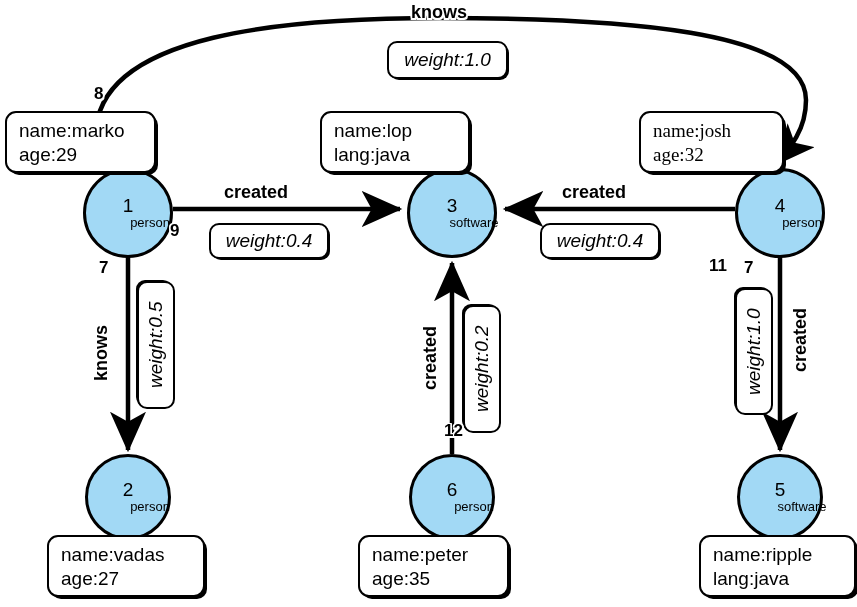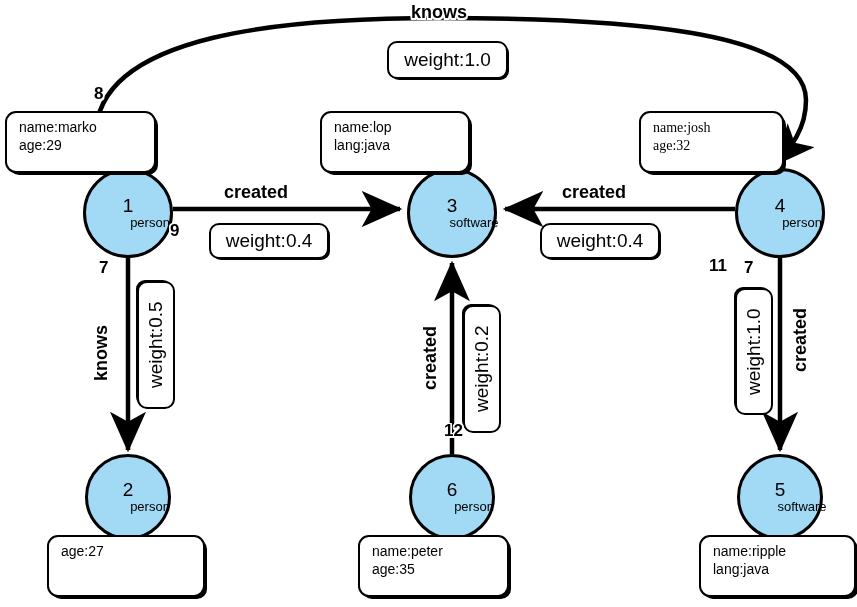--- a/index.html
+++ b/index.html
@@ -47,21 +47,21 @@
 
   
   .propbox {
     position: absolute;
     background: #ffffff;
     border: 2px solid #000000;
     border-radius: 11px;
     box-shadow: 3px 3px 0 -1px #000;
     box-sizing: border-box;
     padding: 6px 10px 6px 12px;
-    font-size: 14px;
+    font-size: 19px;
     line-height: 1.28;
     color: #000;
     z-index: 7;
     white-space: nowrap;
   }
 
   
   .weightbox {
     position: absolute;
     background: #ffffff;
@@ -69,20 +69,21 @@
     border-radius: 10px;
     box-shadow: 2px 2px 0 -1px #000;
     box-sizing: border-box;
     display: flex;
     align-items: center;
     justify-content: center;
     font-size: 19px;
     color: #000;
     z-index: 8;
     white-space: nowrap;
+    font-style: italic;
   }
   .weightbox.vert {
     writing-mode: vertical-rl;
     transform: rotate(180deg);
   }
 
   
   .edgelabel {
     position: absolute;
     font-size: 18px;
@@ -135,20 +136,21 @@
     <line x1="452" y1="454" x2="452" y2="263" stroke="#000" stroke-width="4.5" marker-end="url(#arrow)"></line>
 
     <line x1="780" y1="256" x2="780" y2="450" stroke="#000" stroke-width="4.5" marker-end="url(#arrow)"></line>
   </svg>
 
   <div class="propbox" id="pb0" style="left: 5px; top: 111px; width: 151px; height: 62px;">
     <div>name:marko</div>
     <div>age:29</div>
   </div>
   <div class="propbox" id="pb1" style="left: 47px; top: 535px; width: 158px; height: 62px;">
+    <div>name:vadas</div>
     <div>age:27</div>
   </div>
   <div class="propbox" id="pb2" style="left: 320px; top: 111px; width: 150px; height: 62px;">
     <div>name:lop</div>
     <div>lang:java</div>
   </div>
   <div class="propbox" id="pb3" style="left: 639px; top: 111px; width: 145px; height: 62px; font-family: Liberation Serif, serif;">
     <div>name:josh</div>
     <div>age:32</div>
   </div>

